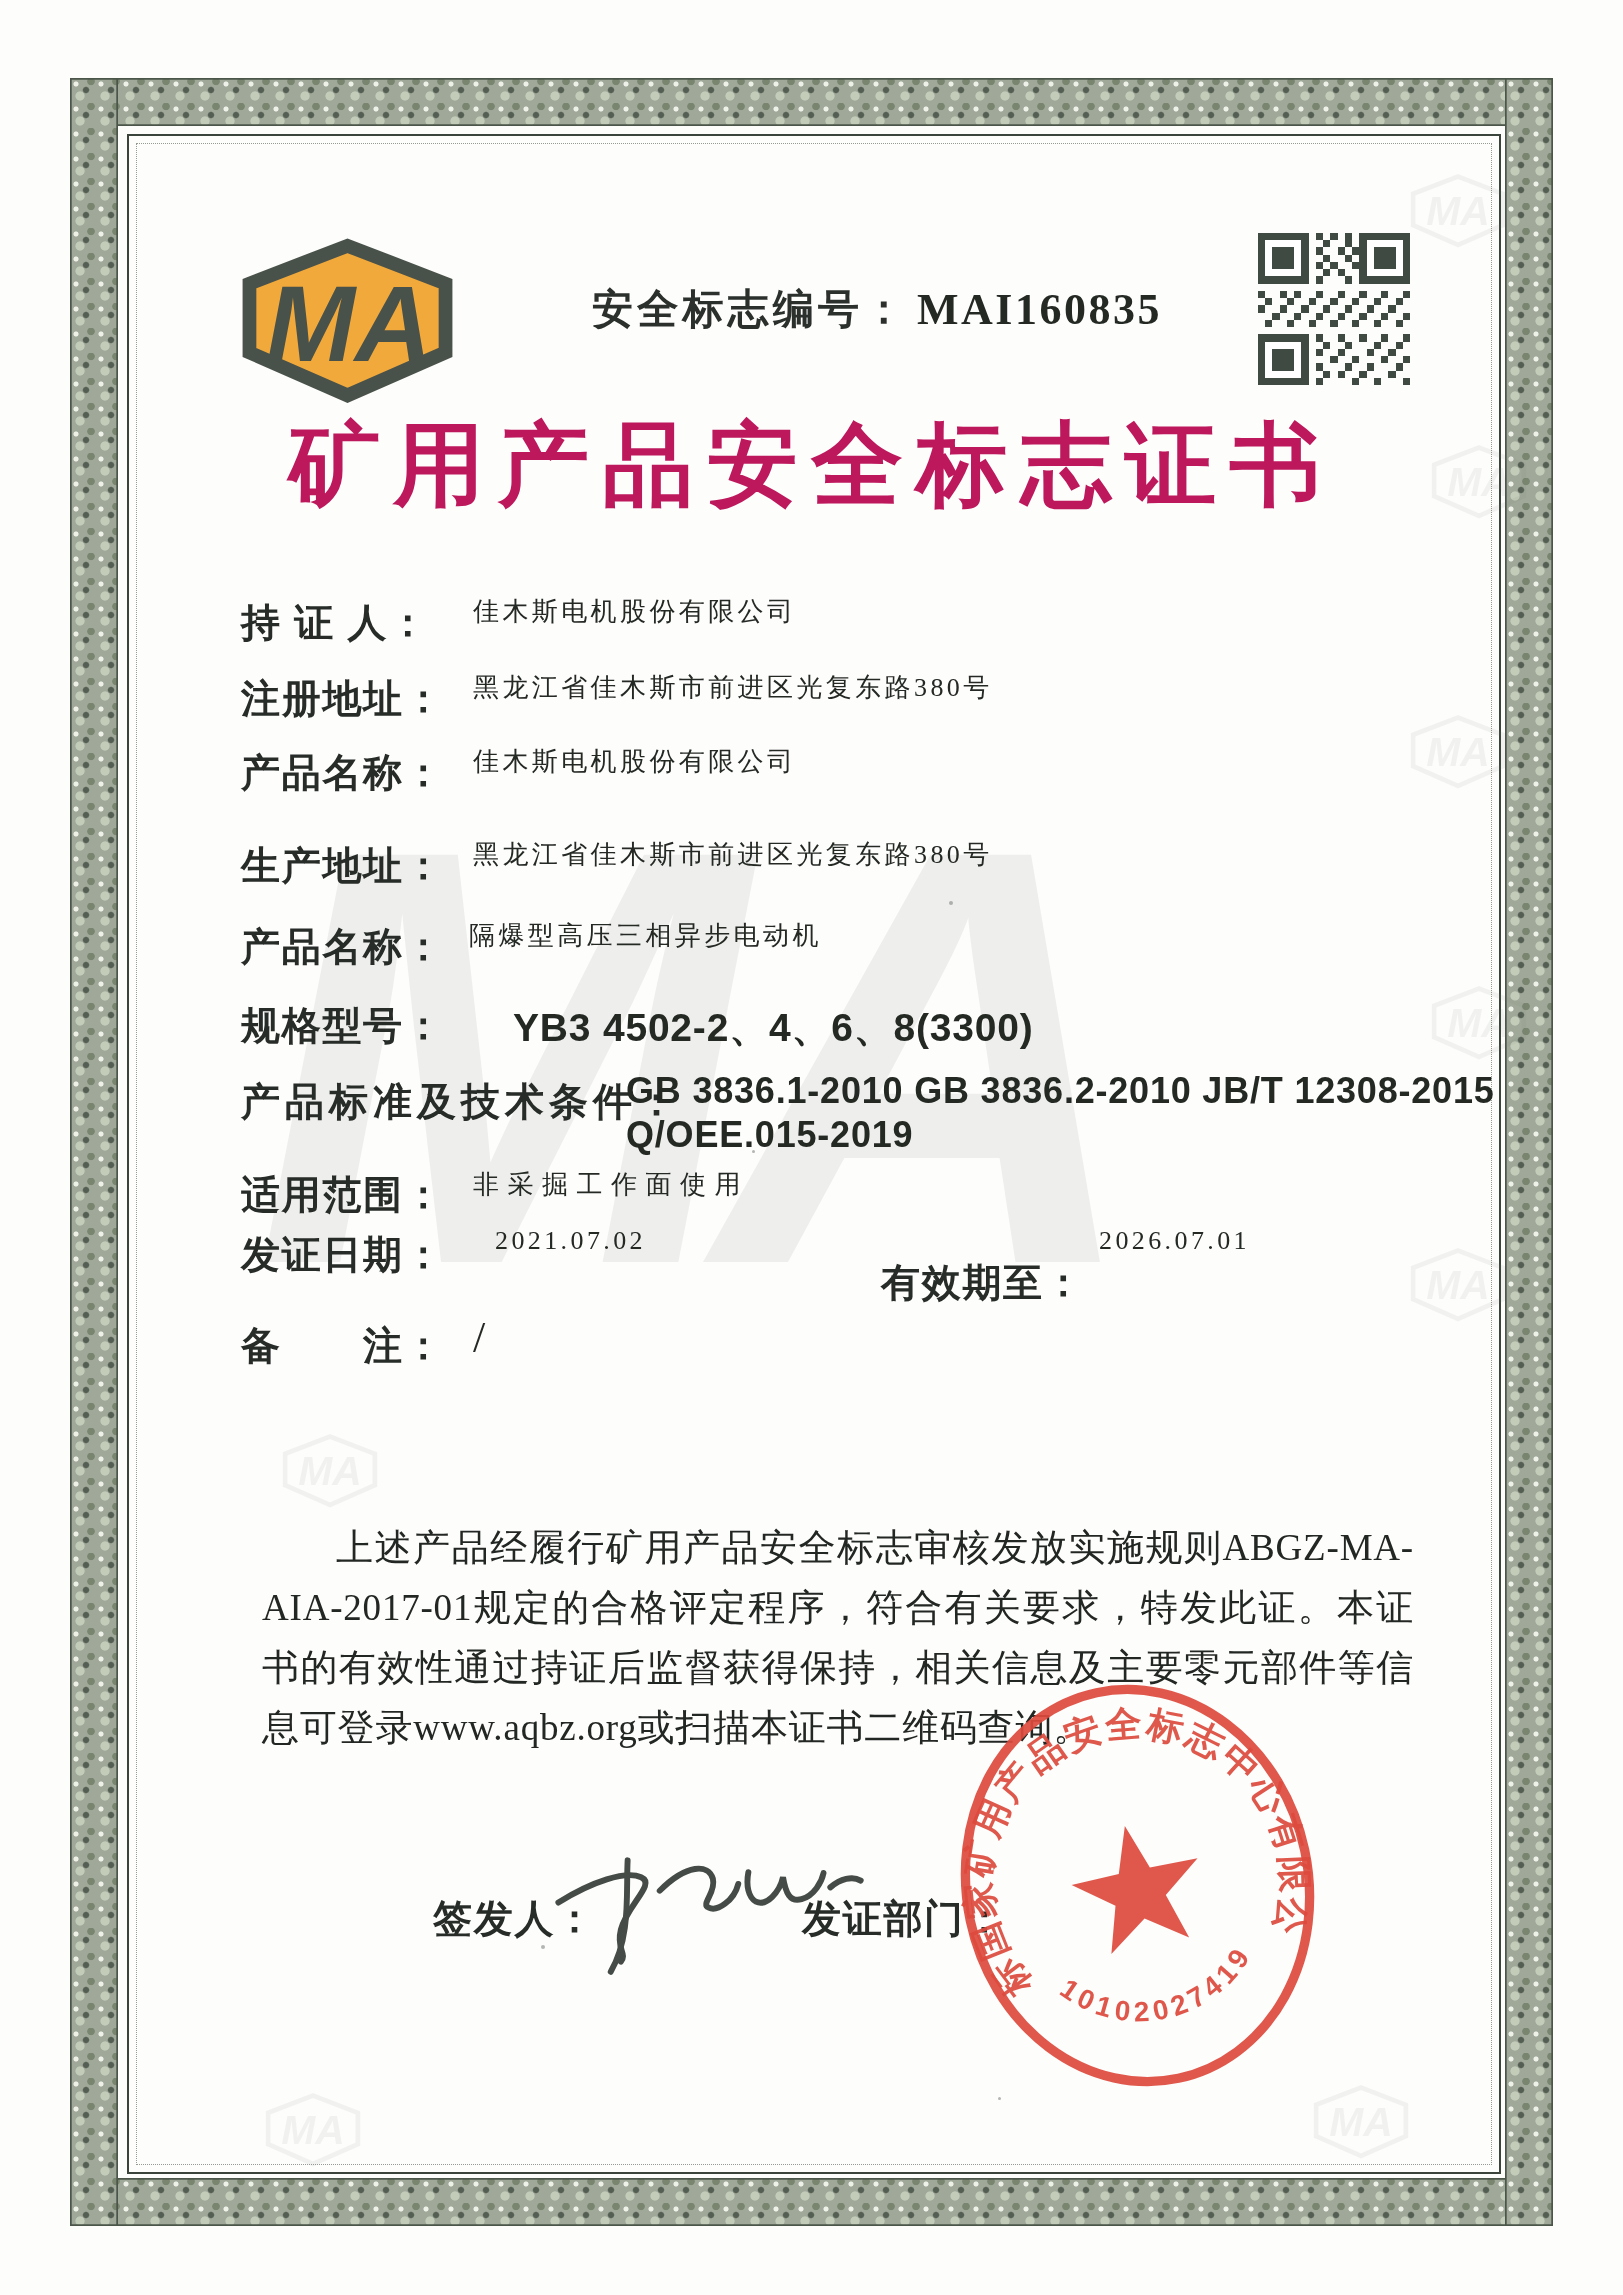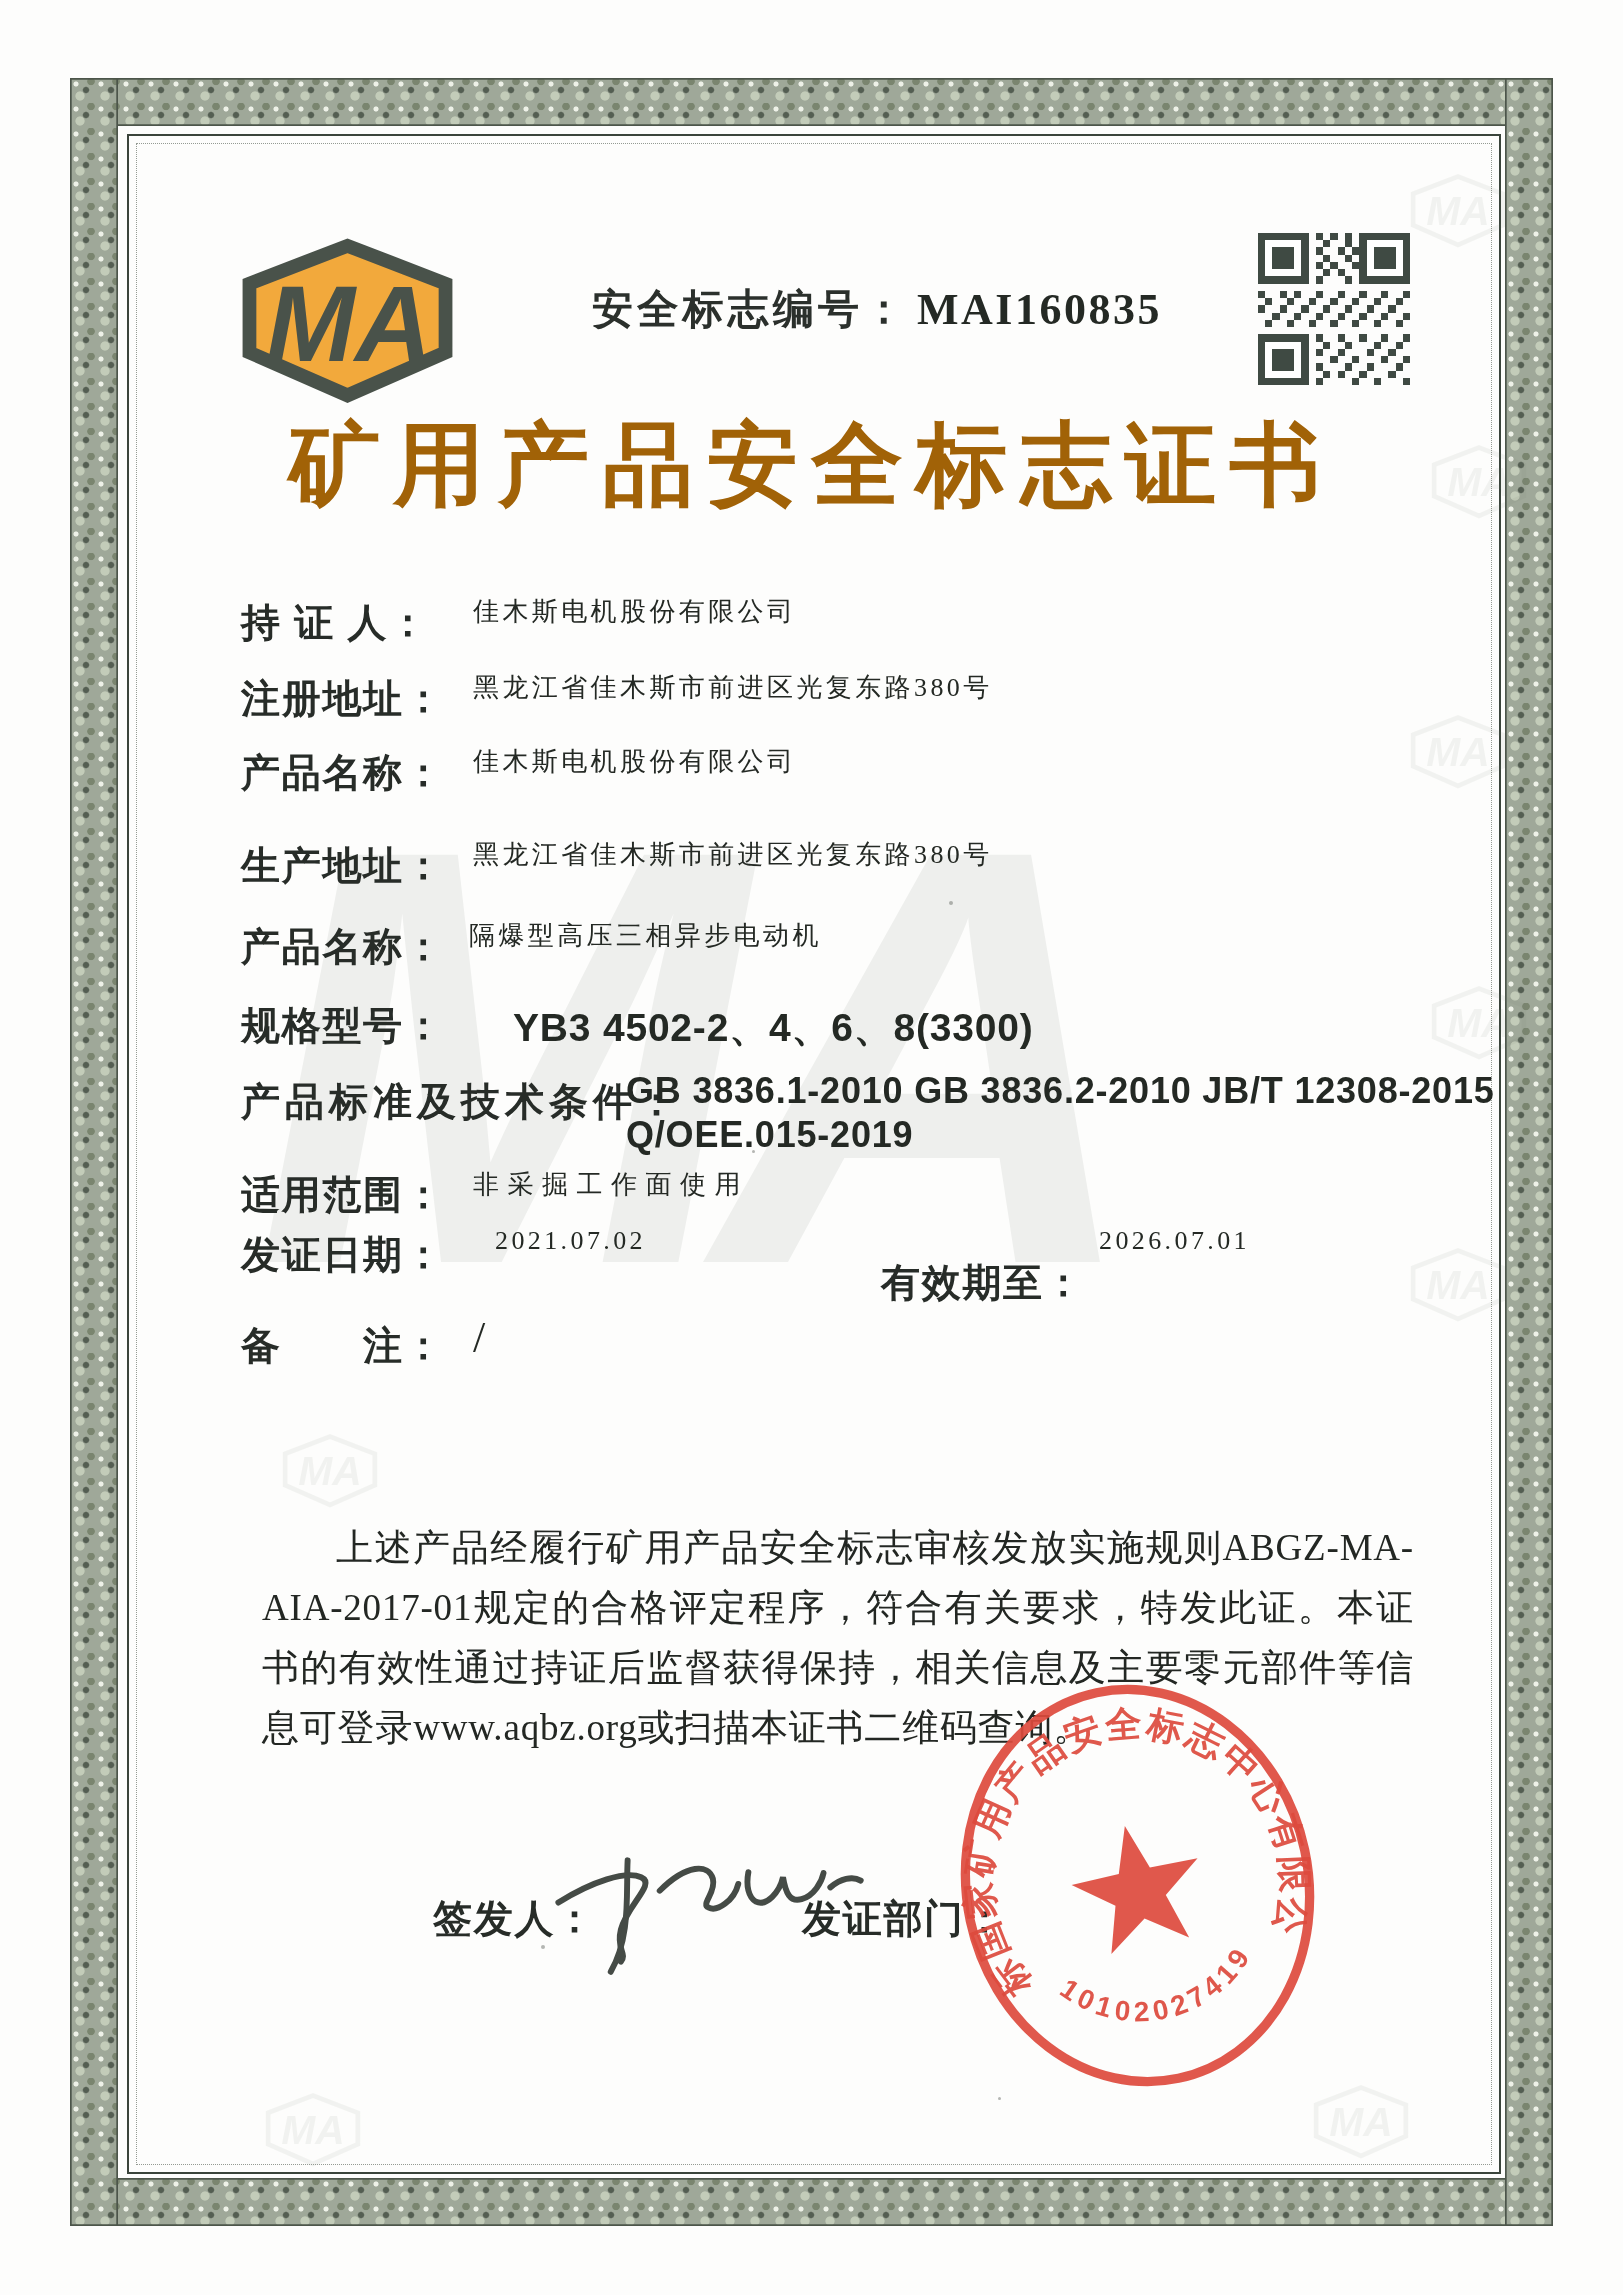--- a/index.html
+++ b/index.html
@@ -50,21 +50,21 @@
     font-weight:700;font-size:41px;letter-spacing:4.2px;color:#2b302c;
   }
   .cert-no{
     position:absolute;left:917px;top:284px;font-size:44px;font-weight:700;
     letter-spacing:2.5px;color:#242924;
   }
   .qr{position:absolute;left:1258px;top:233px;width:152px;height:152px;}
 
   .title{
     position:absolute;left:0;top:404px;width:1623px;text-align:center;
-    font-size:91px;font-weight:900;color:#a16207;letter-spacing:13.5px;
+    font-size:91px;font-weight:900;color:#be185d;letter-spacing:13.5px;
     font-family:Liberation Mono, monospace;
   }
 
   
   .lbl{
     position:absolute;font-family:"Liberation Sans",sans-serif;font-weight:700;
     font-size:39px;color:#272c28;letter-spacing:1.7px;white-space:nowrap;
   }
   .val{
     position:absolute;font-family:"Liberation Serif",serif;font-size:26px;

